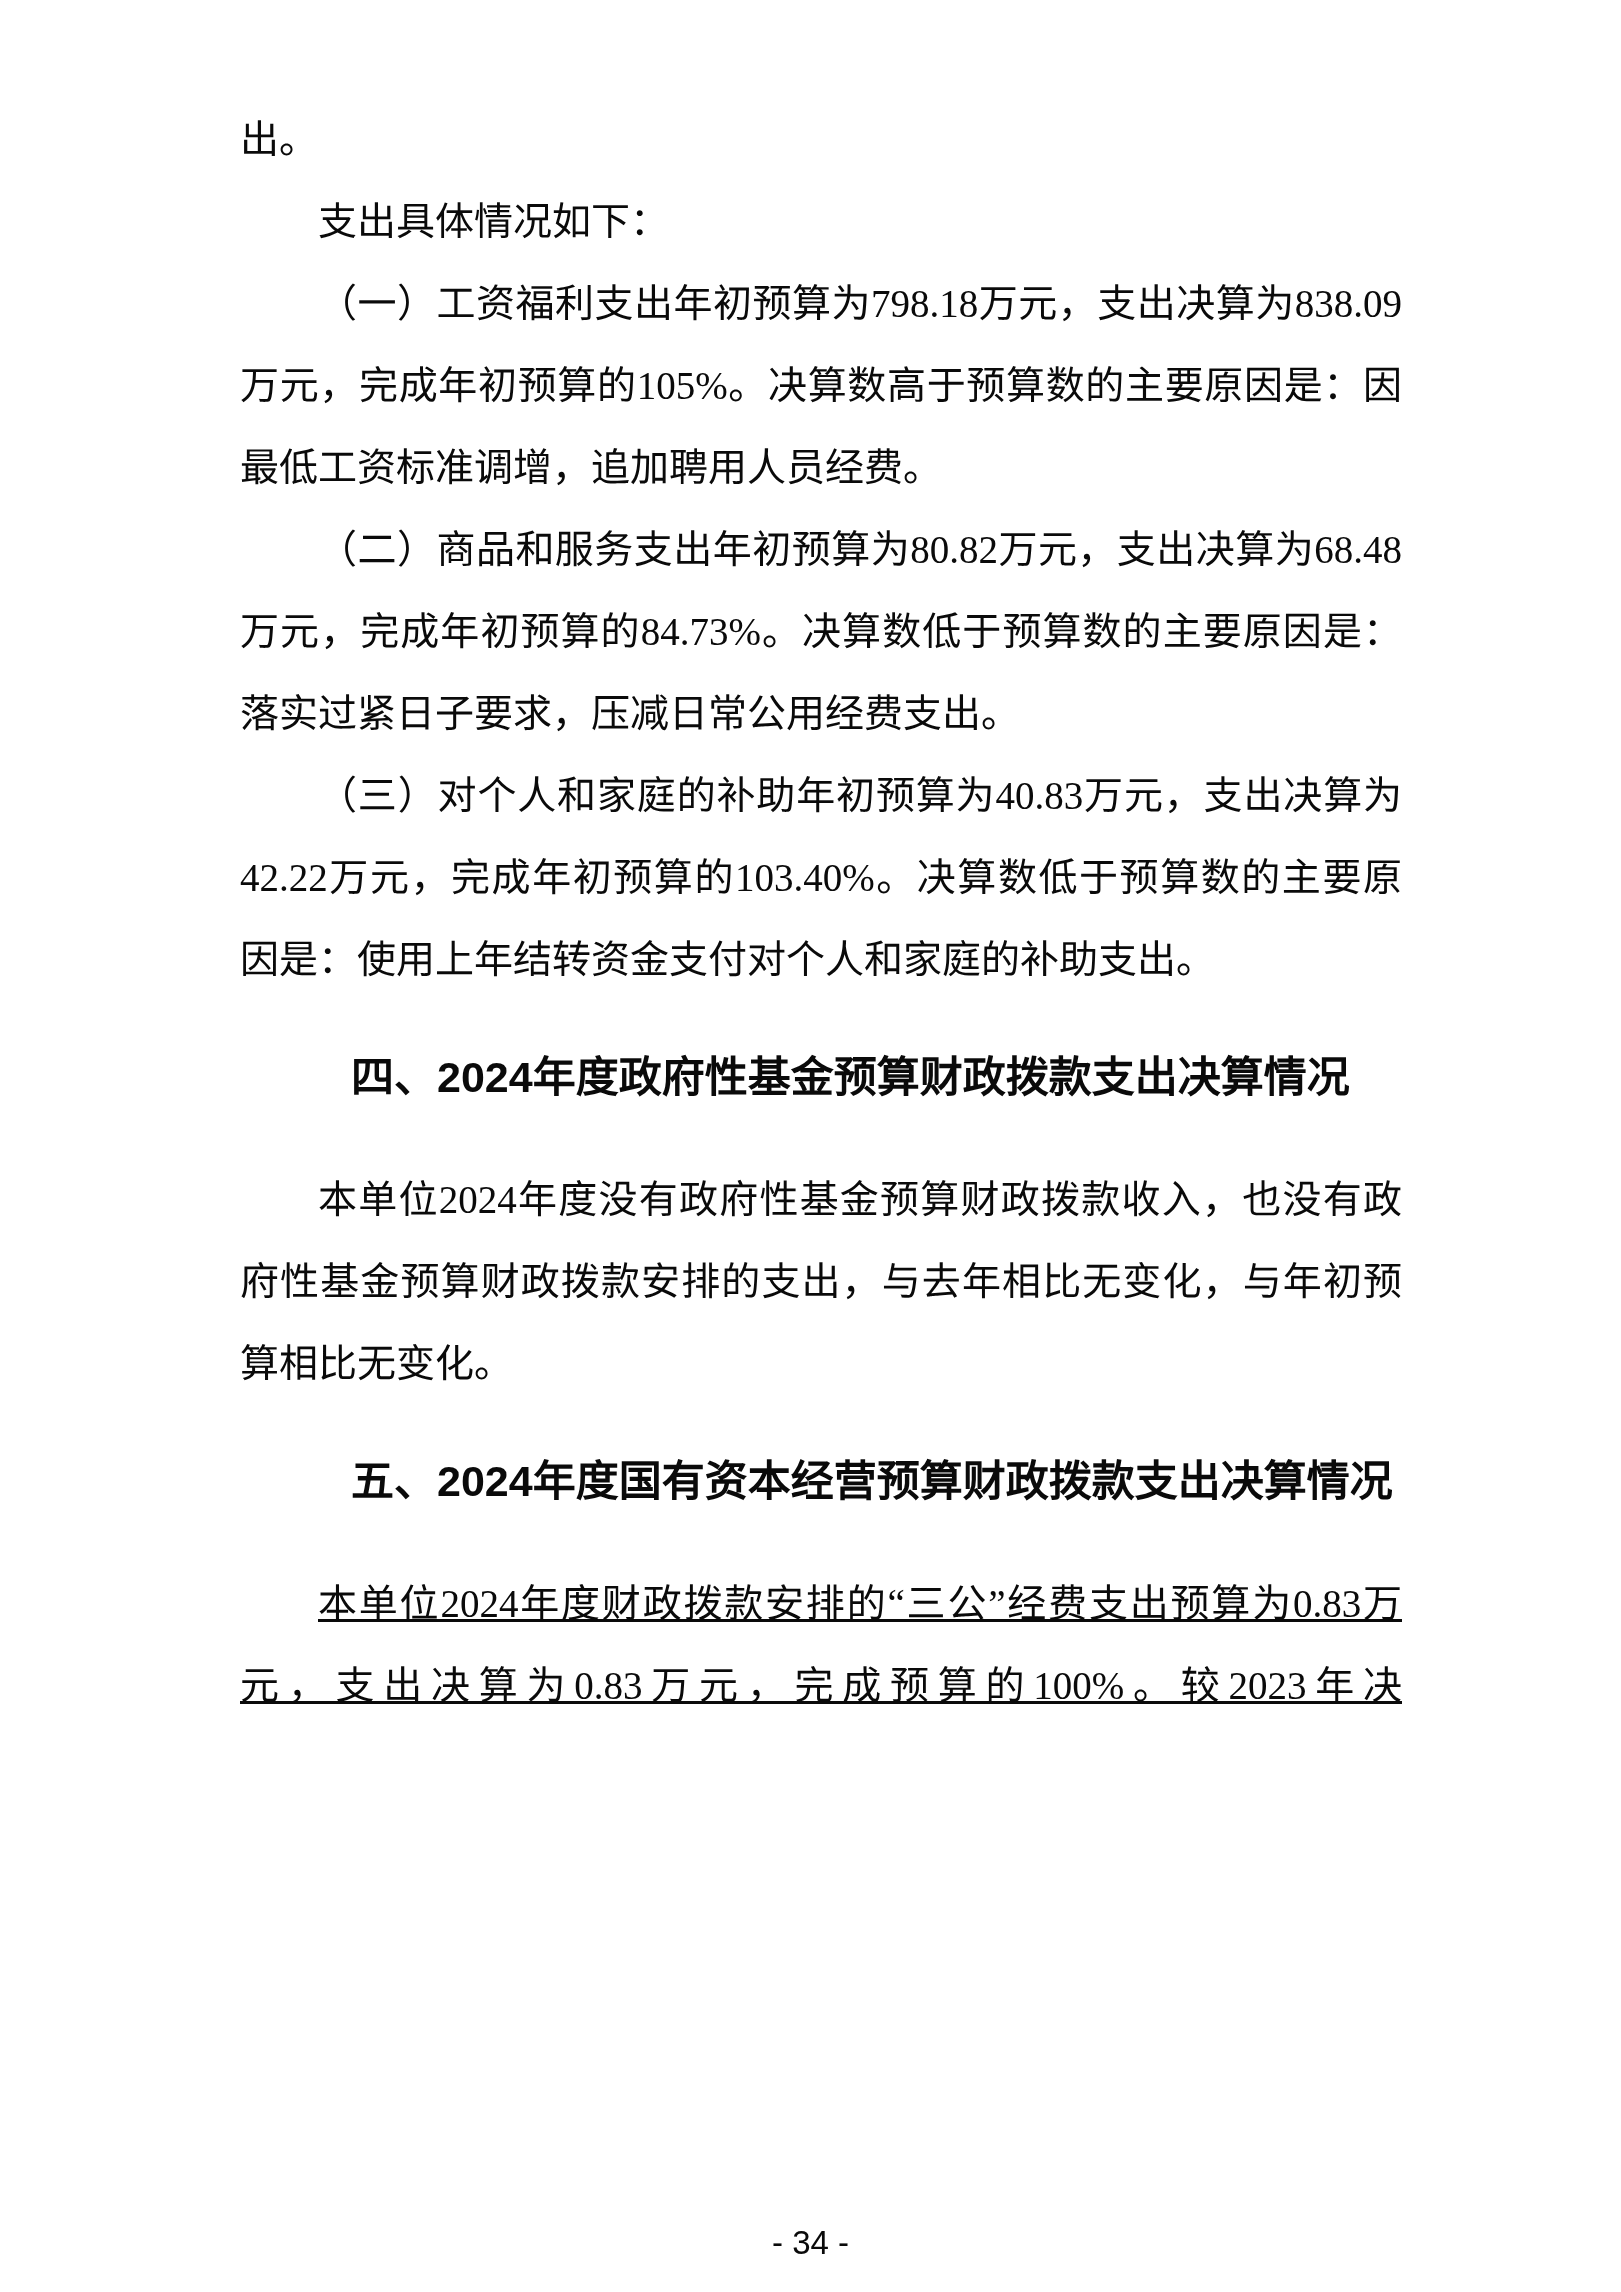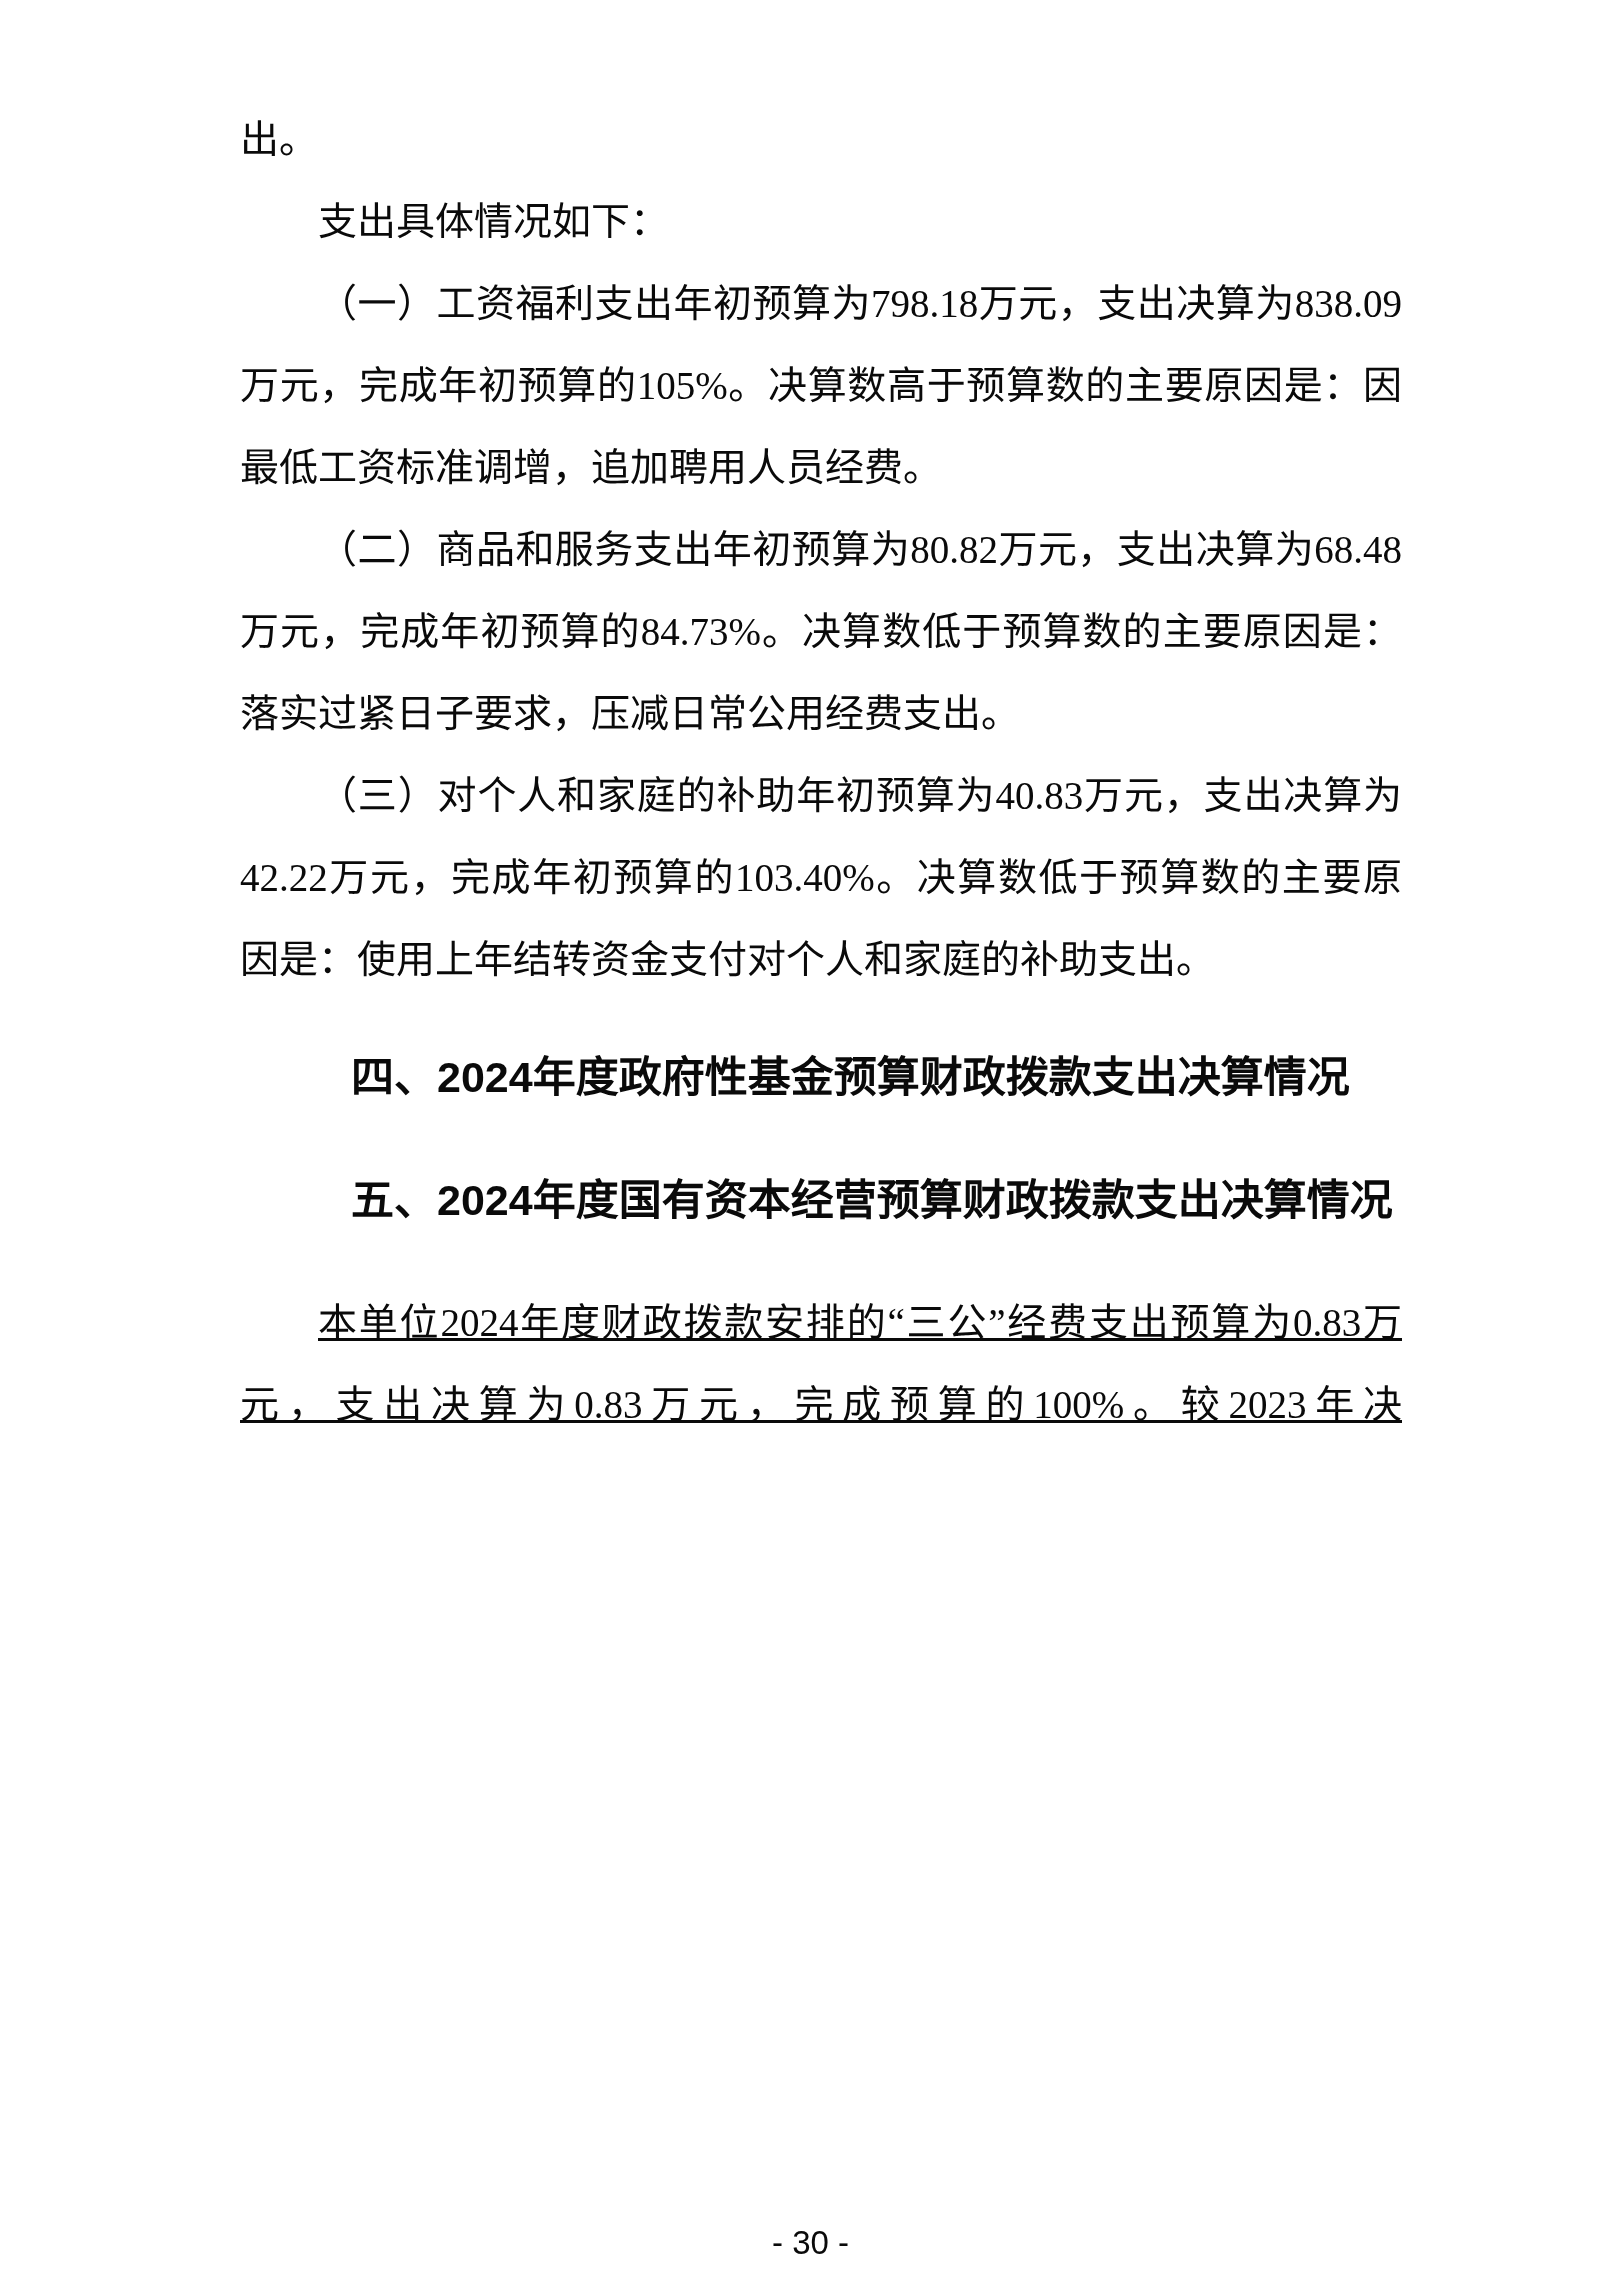--- a/index.html
+++ b/index.html
@@ -64,24 +64,25 @@
     <p class="para indent">支出具体情况如下：</p>
 
     <p class="para indent">（一）工资福利支出年初预算为798.18万元，支出决算为838.09万元，完成年初预算的105%。决算数高于预算数的主要原因是：因最低工资标准调增，追加聘用人员经费。</p>
 
     <p class="para indent">（二）商品和服务支出年初预算为80.82万元，支出决算为68.48万元，完成年初预算的84.73%。决算数低于预算数的主要原因是：落实过紧日子要求，压减日常公用经费支出。</p>
 
     <p class="para indent">（三）对个人和家庭的补助年初预算为40.83万元，支出决算为42.22万元，完成年初预算的103.40%。决算数低于预算数的主要原因是：使用上年结转资金支付对个人和家庭的补助支出。</p>
 
     <h2 class="section-heading">四、2024年度政府性基金预算财政拨款支出决算情况</h2>
 
+    <p class="para indent">本单位2024年度没有政府性基金预算财政拨款收入，也没有政府性基金预算财政拨款安排的支出，与去年相比无变化，与年初预算相比无变化。</p>
 
     <h2 class="section-heading">五、2024年度国有资本经营预算财政拨款支出决算情况</h2>
 
 
 
     <p class="para indent justify-last">本单位2024年度财政拨款安排的“三公”经费支出预算为0.83万元，支出决算为0.83万元，完成预算的100%。较2023年决</p>
 
   </div>
 
-  <div class="page-footer">- 30 -</div>
+  <div class="page-footer">- 34 -</div>
 </div>
 
 
 </body></html>

